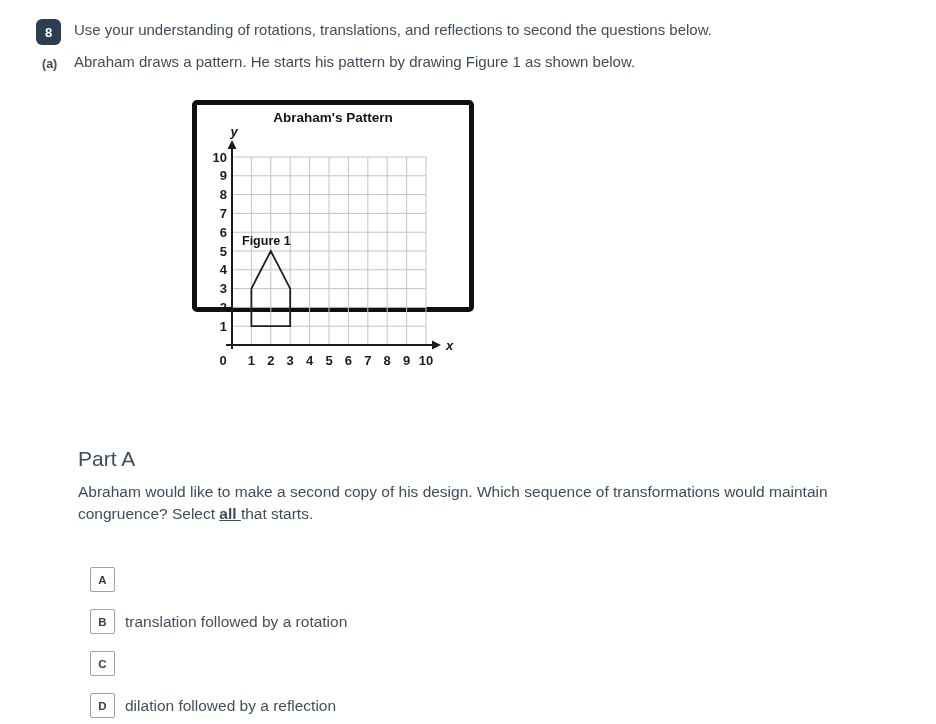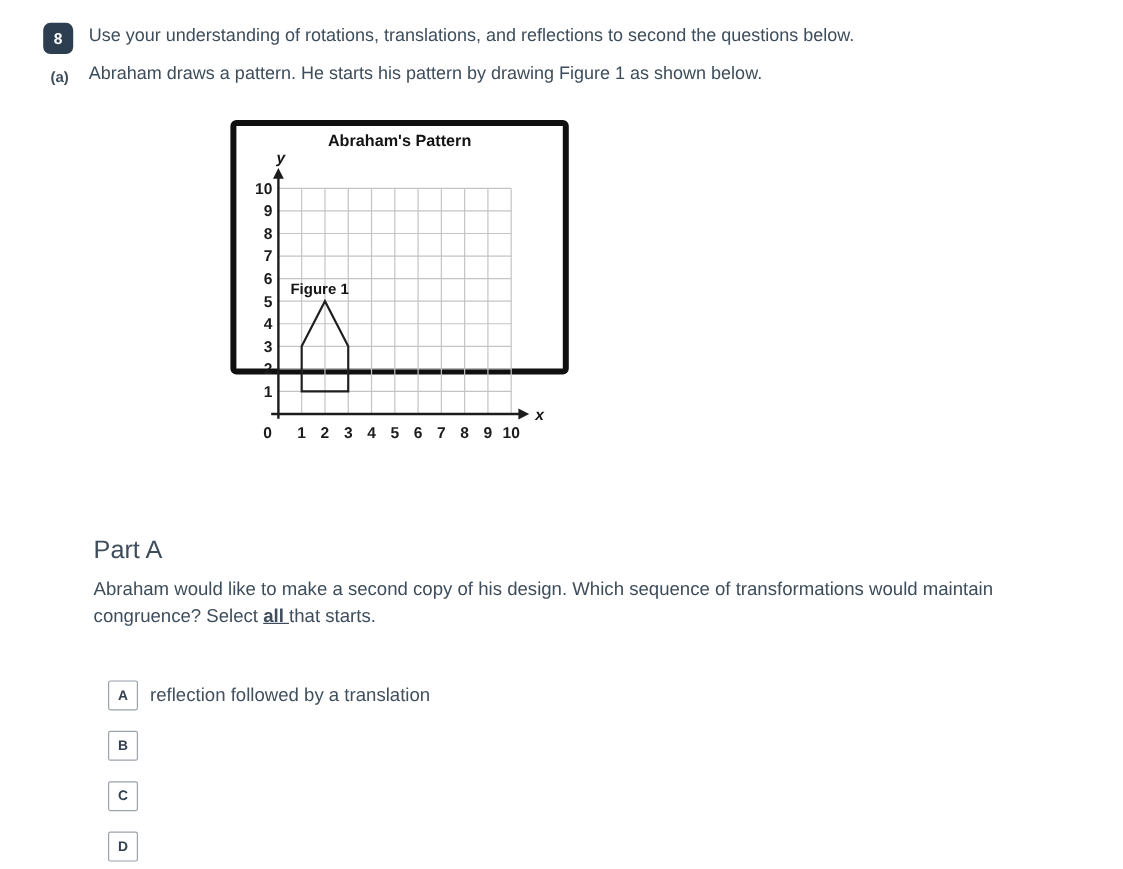--- a/index.html
+++ b/index.html
@@ -123,24 +123,25 @@
     </svg>
 </div>
 
 <div class="parta-heading">Part A</div>
 
 <p class="parta-prompt"><span>Abraham would like to make a second copy of his design. Which sequence of transformations would maintain congruence? Select </span><b class="u">all </b><span>that starts.</span></p>
 
 <div class="choices">
   <div class="choice-row">
     <div class="choice-box">A</div>
-    <div class="choice-text">reflection followed by a translation</div>
   </div>
   <div class="choice-row">
     <div class="choice-box">B</div>
+    <div class="choice-text">translation followed by a rotation</div>
   </div>
   <div class="choice-row">
     <div class="choice-box">C</div>
   </div>
   <div class="choice-row">
     <div class="choice-box">D</div>
+    <div class="choice-text">dilation followed by a reflection</div>
   </div>
 </div>
 
 </body></html>

